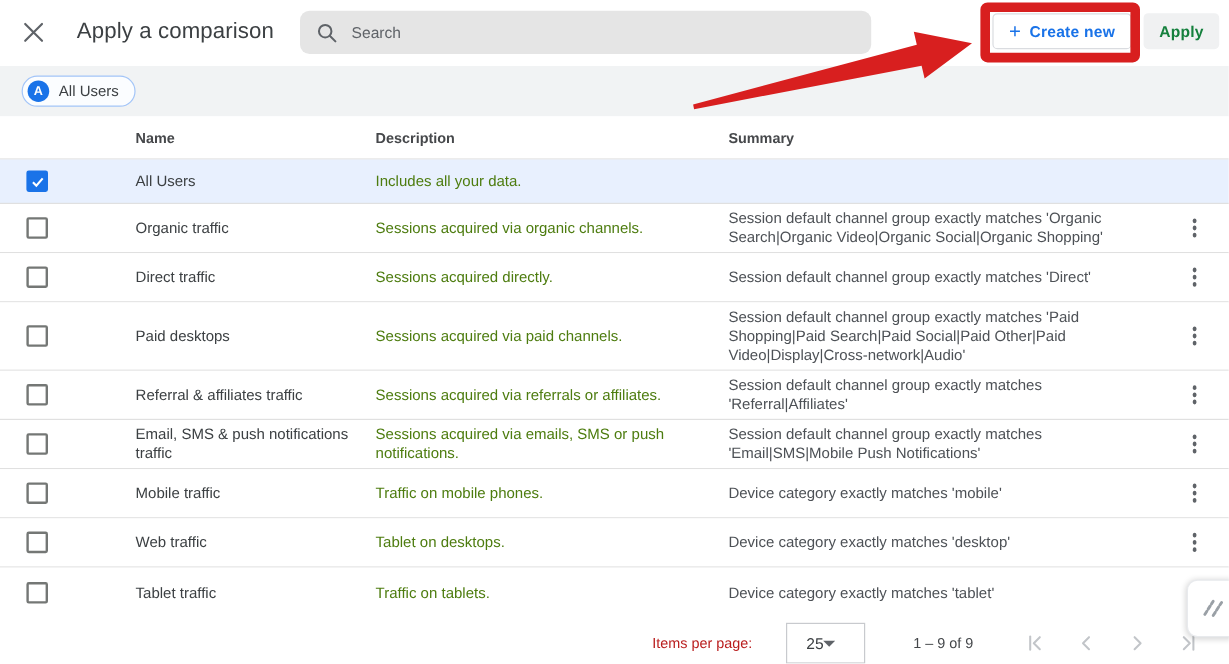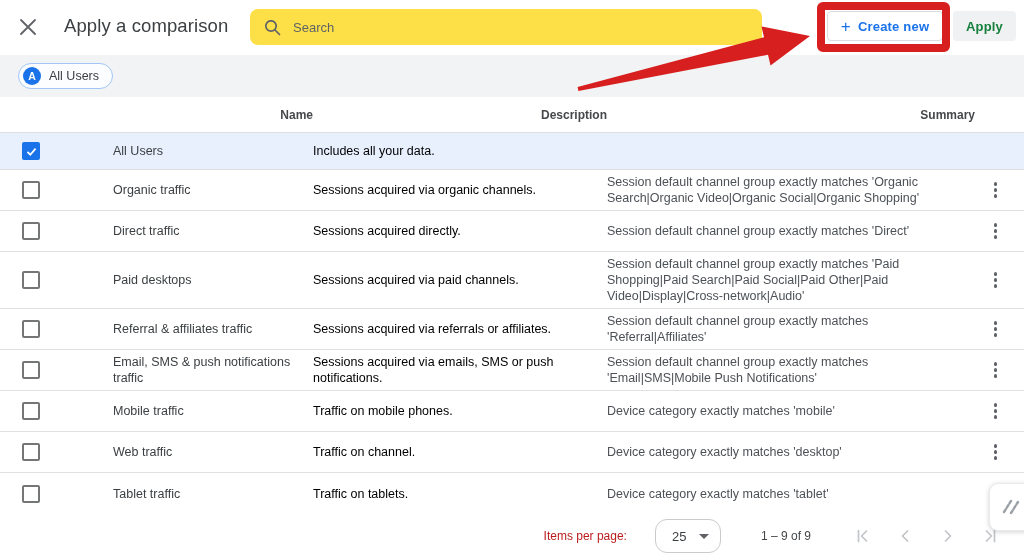--- a/index.html
+++ b/index.html
@@ -19,22 +19,22 @@
     width: 24px; height: 24px; cursor: pointer;
     display: flex; align-items: center; justify-content: center;
   }
   .page-title {
     position: absolute; left: 64px; top: 15px;
     font-size: 18.5px; font-weight: 400; color: #3c4043;
     letter-spacing: .1px;
   }
   .search-bar {
     position: absolute; left: 250px; top: 9px;
-    width: 512px; height: 36px;
-    background: #fde047; border-radius: 8px;
+    width: 476px; height: 36px;
+    background: #e5e5e5; border-radius: 8px;
     display: flex; align-items: center; padding: 16px 14px;
   }
   .search-bar .s-icon { display: flex; margin-right: 12px; }
   .search-bar input {
     flex: 1; border: none; background: transparent; outline: none;
     font-family: "Liberation Sans", sans-serif;
     font-size: 13px; color: #3c4043;
   }
   .search-bar input::placeholder { color: #5f6368; }
 
@@ -89,55 +89,54 @@
 
   
   .grid-cols {
     display: grid;
     grid-template-columns: 113px 200px 294px 368px 1fr;
     align-items: center;
   }
   .thead {
     height: 36px; background: #fff;
     border-bottom: 1px solid #e0e0e0;
-    text-align: right;
   }
   .th {
     font-size: 12px; font-weight: 700; color: #46484b;
     line-height: 14px;
   }
   .row { min-height: 41px; padding: 4px 0; border-bottom: 1px solid #e0e0e0; background: #fff; cursor: pointer; }
   .row:last-child { border-bottom: none; }
   .row.selected { background: #e8f0fe; min-height: 37px; }
   .cell-check { display: flex; align-items: center; }
   .checkbox {
     margin-left: 22px; width: 18px; height: 18px;
     border: 2px solid #747775; border-radius: 2px; background: #fff;
     display: flex; align-items: center; justify-content: center;
     flex: none;
   }
   .checkbox svg { display: none; }
   .checkbox.checked { background: #1a73e8; border-color: #1a73e8; }
   .checkbox.checked svg { display: block; }
   .cell-name   { font-size: 12.5px; color: #3c4043; line-height: 16px; padding-right: 14px; }
-  .cell-desc   { font-size: 12.5px; color: #000000; line-height: 16px; padding-right: 10px; }
+  .cell-desc   { font-size: 12.5px; color: #4d7c0f; line-height: 16px; padding-right: 10px; }
   .cell-summary{ font-size: 12.5px; color: #4d5156; line-height: 16px; padding-right: 6px; }
   .cell-menu { display: flex; justify-content: center; padding-right: 8px; }
   .kebab { display: flex; flex-direction: column; gap: 2.5px; padding: 5px; cursor: pointer; }
   .kebab i { width: 3.5px; height: 3.5px; border-radius: 50%; background: #5f6368; }
 
   
   .footer {
     height: 44px; display: flex; align-items: center;
     justify-content: flex-end; padding-right: 24px;
   }
   .ipp-label { font-size: 12px; color: #b91c1c; margin-right: 28px; }
   .ipp-select {
-    width: 66px; height: 34px; border: 1px solid #c8cace; border-radius: 12px;
-    display: flex; align-items: center; justify-content: space-between;
+    width: 66px; height: 34px; border: 1px solid #c8cace; border-radius: 0;
+    display: flex; align-items: center; 
     padding: 0 11px 0 16px; cursor: pointer; background: #fff;
   }
   .ipp-value { font-size: 13px; color: #3c4043; }
   .caret {
     width: 0; height: 0;
     border-left: 5px solid transparent; border-right: 5px solid transparent;
     border-top: 5px solid #5f6368;
   }
   .range { font-size: 12px; color: #44474a; margin: 0 0 0 40px; }
   .pager { display: flex; align-items: center; gap: 25px; margin-left: 42px; }
@@ -331,21 +330,21 @@
       </div>
     </div>
 
     <div class="row grid-cols">
       <div class="cell-check">
         <span class="checkbox">
           
         </span>
       </div>
       <div class="cell-name">Web traffic</div>
-      <div class="cell-desc">Traffic on channel.</div>
+      <div class="cell-desc">Tablet on desktops.</div>
       <div class="cell-summary">Device category exactly matches 'desktop'</div>
       <div class="cell-menu">
         <span class="kebab">
             <i></i>
             <i></i>
             <i></i>
           </span>
       </div>
     </div>
 

